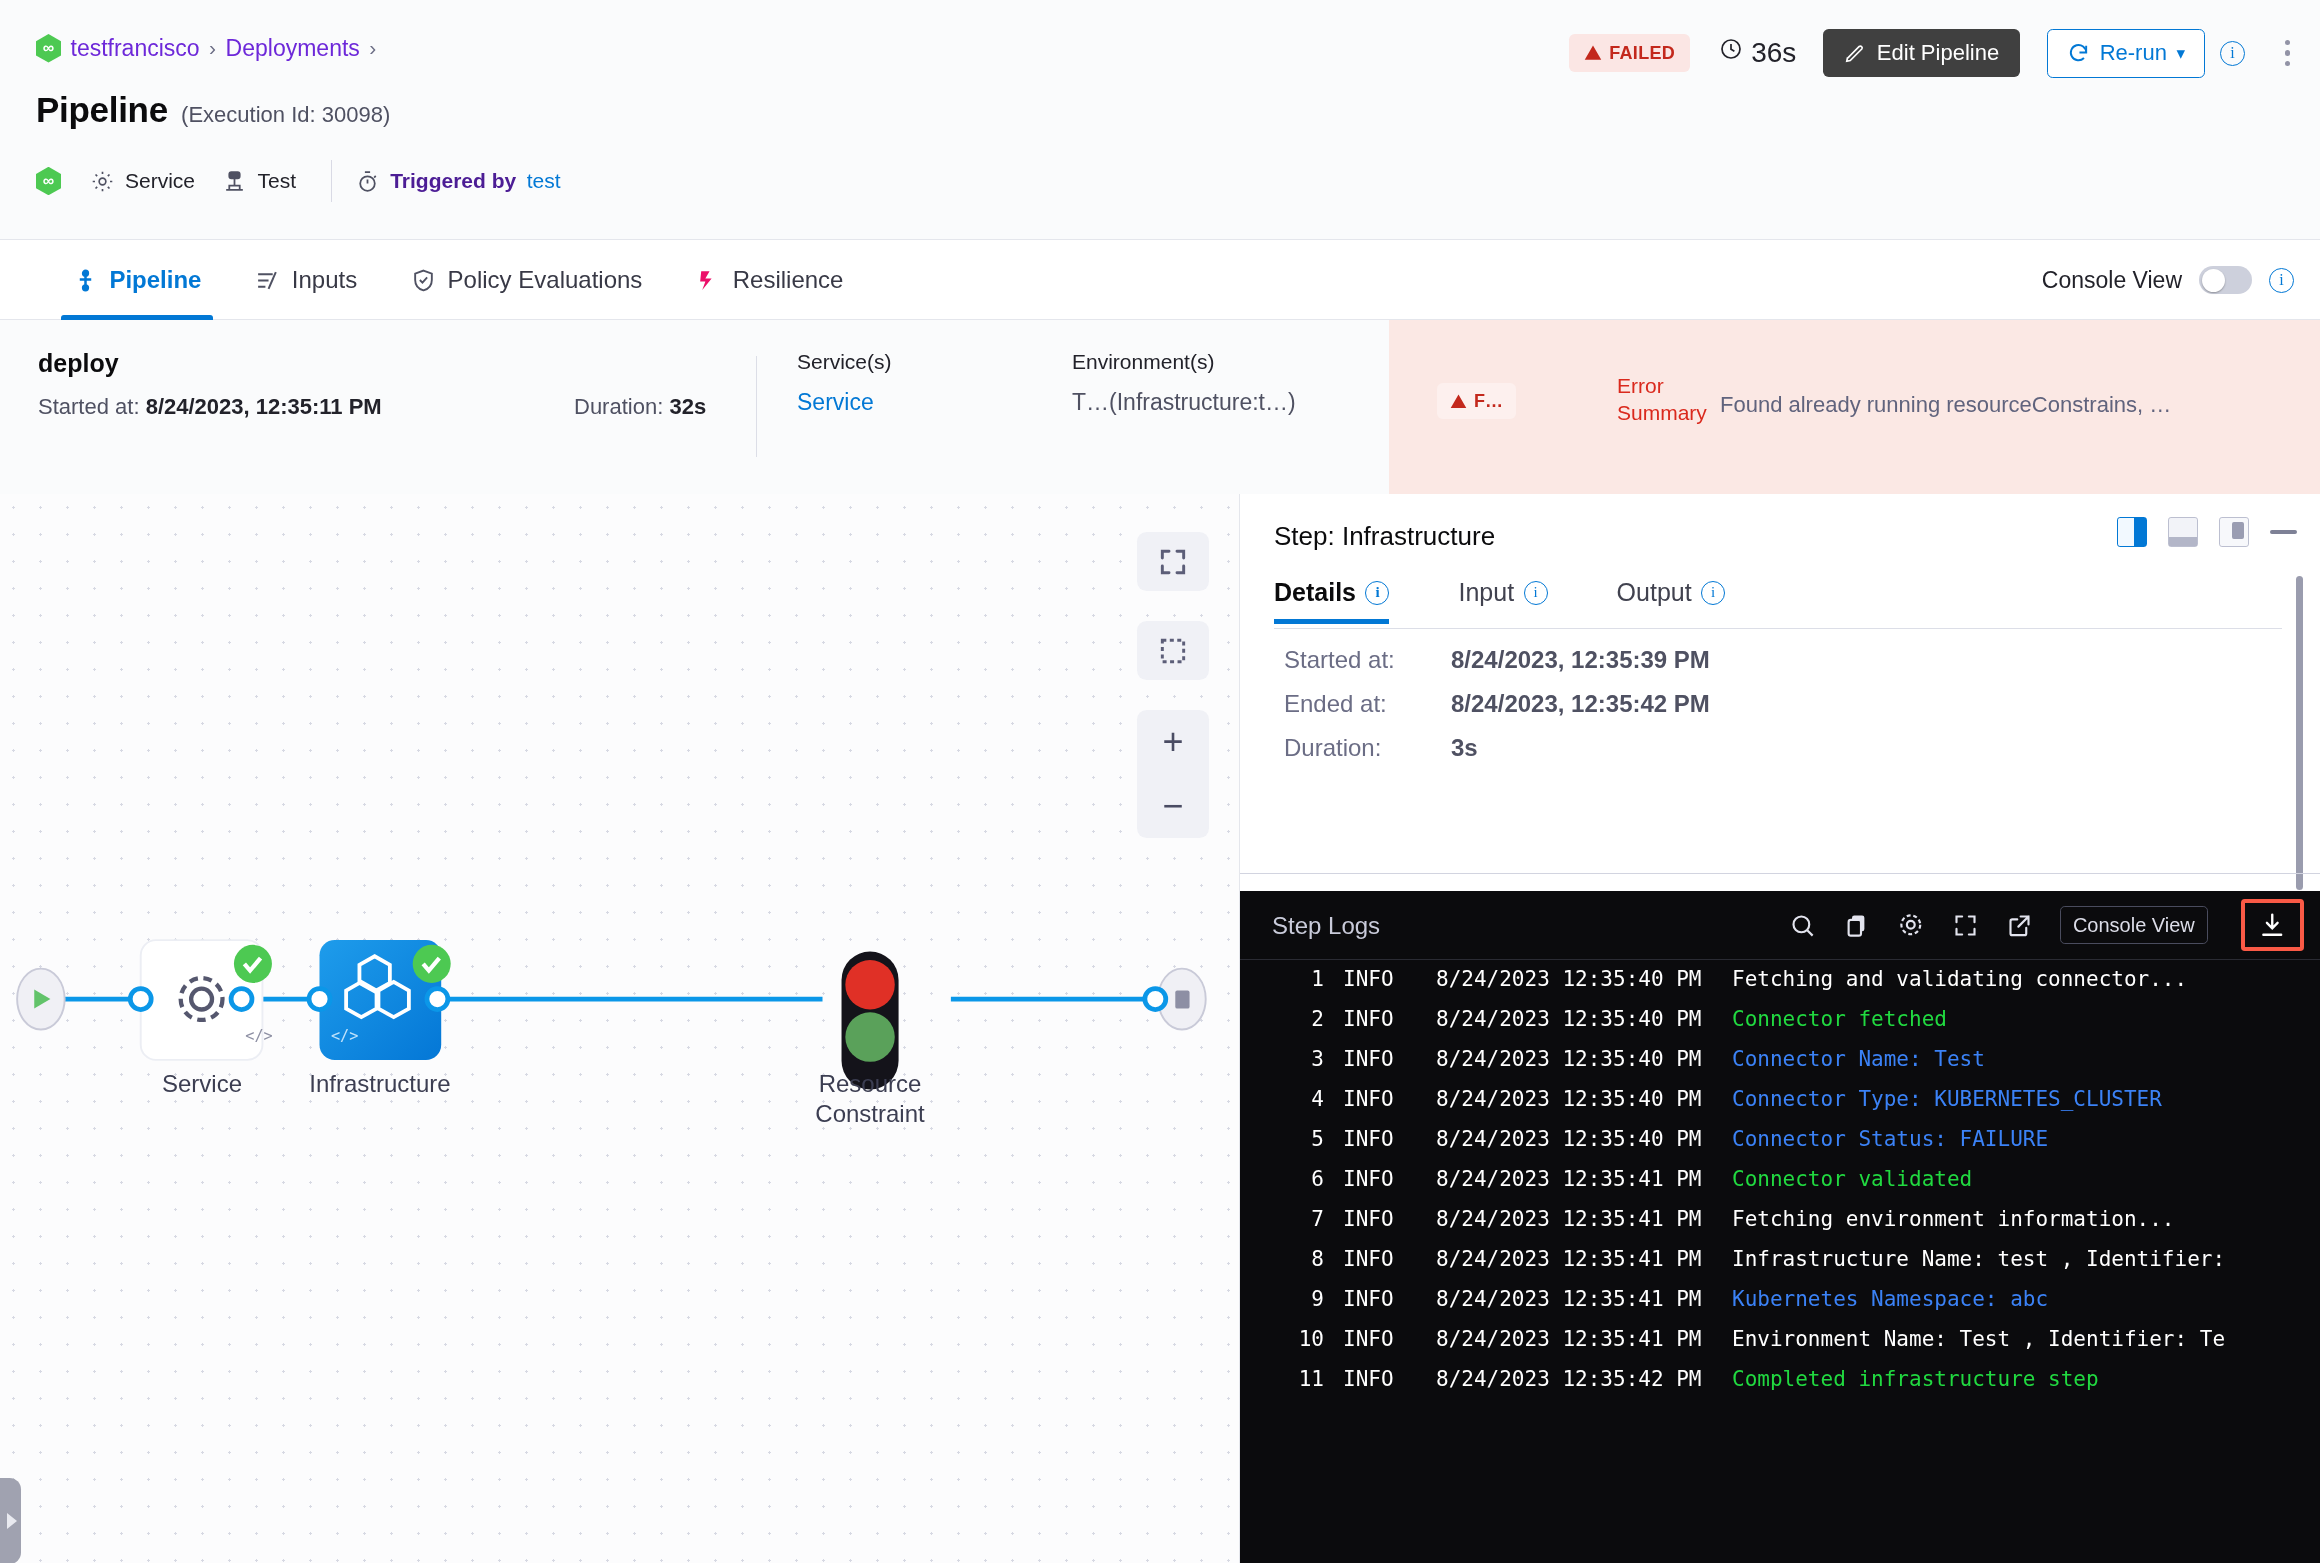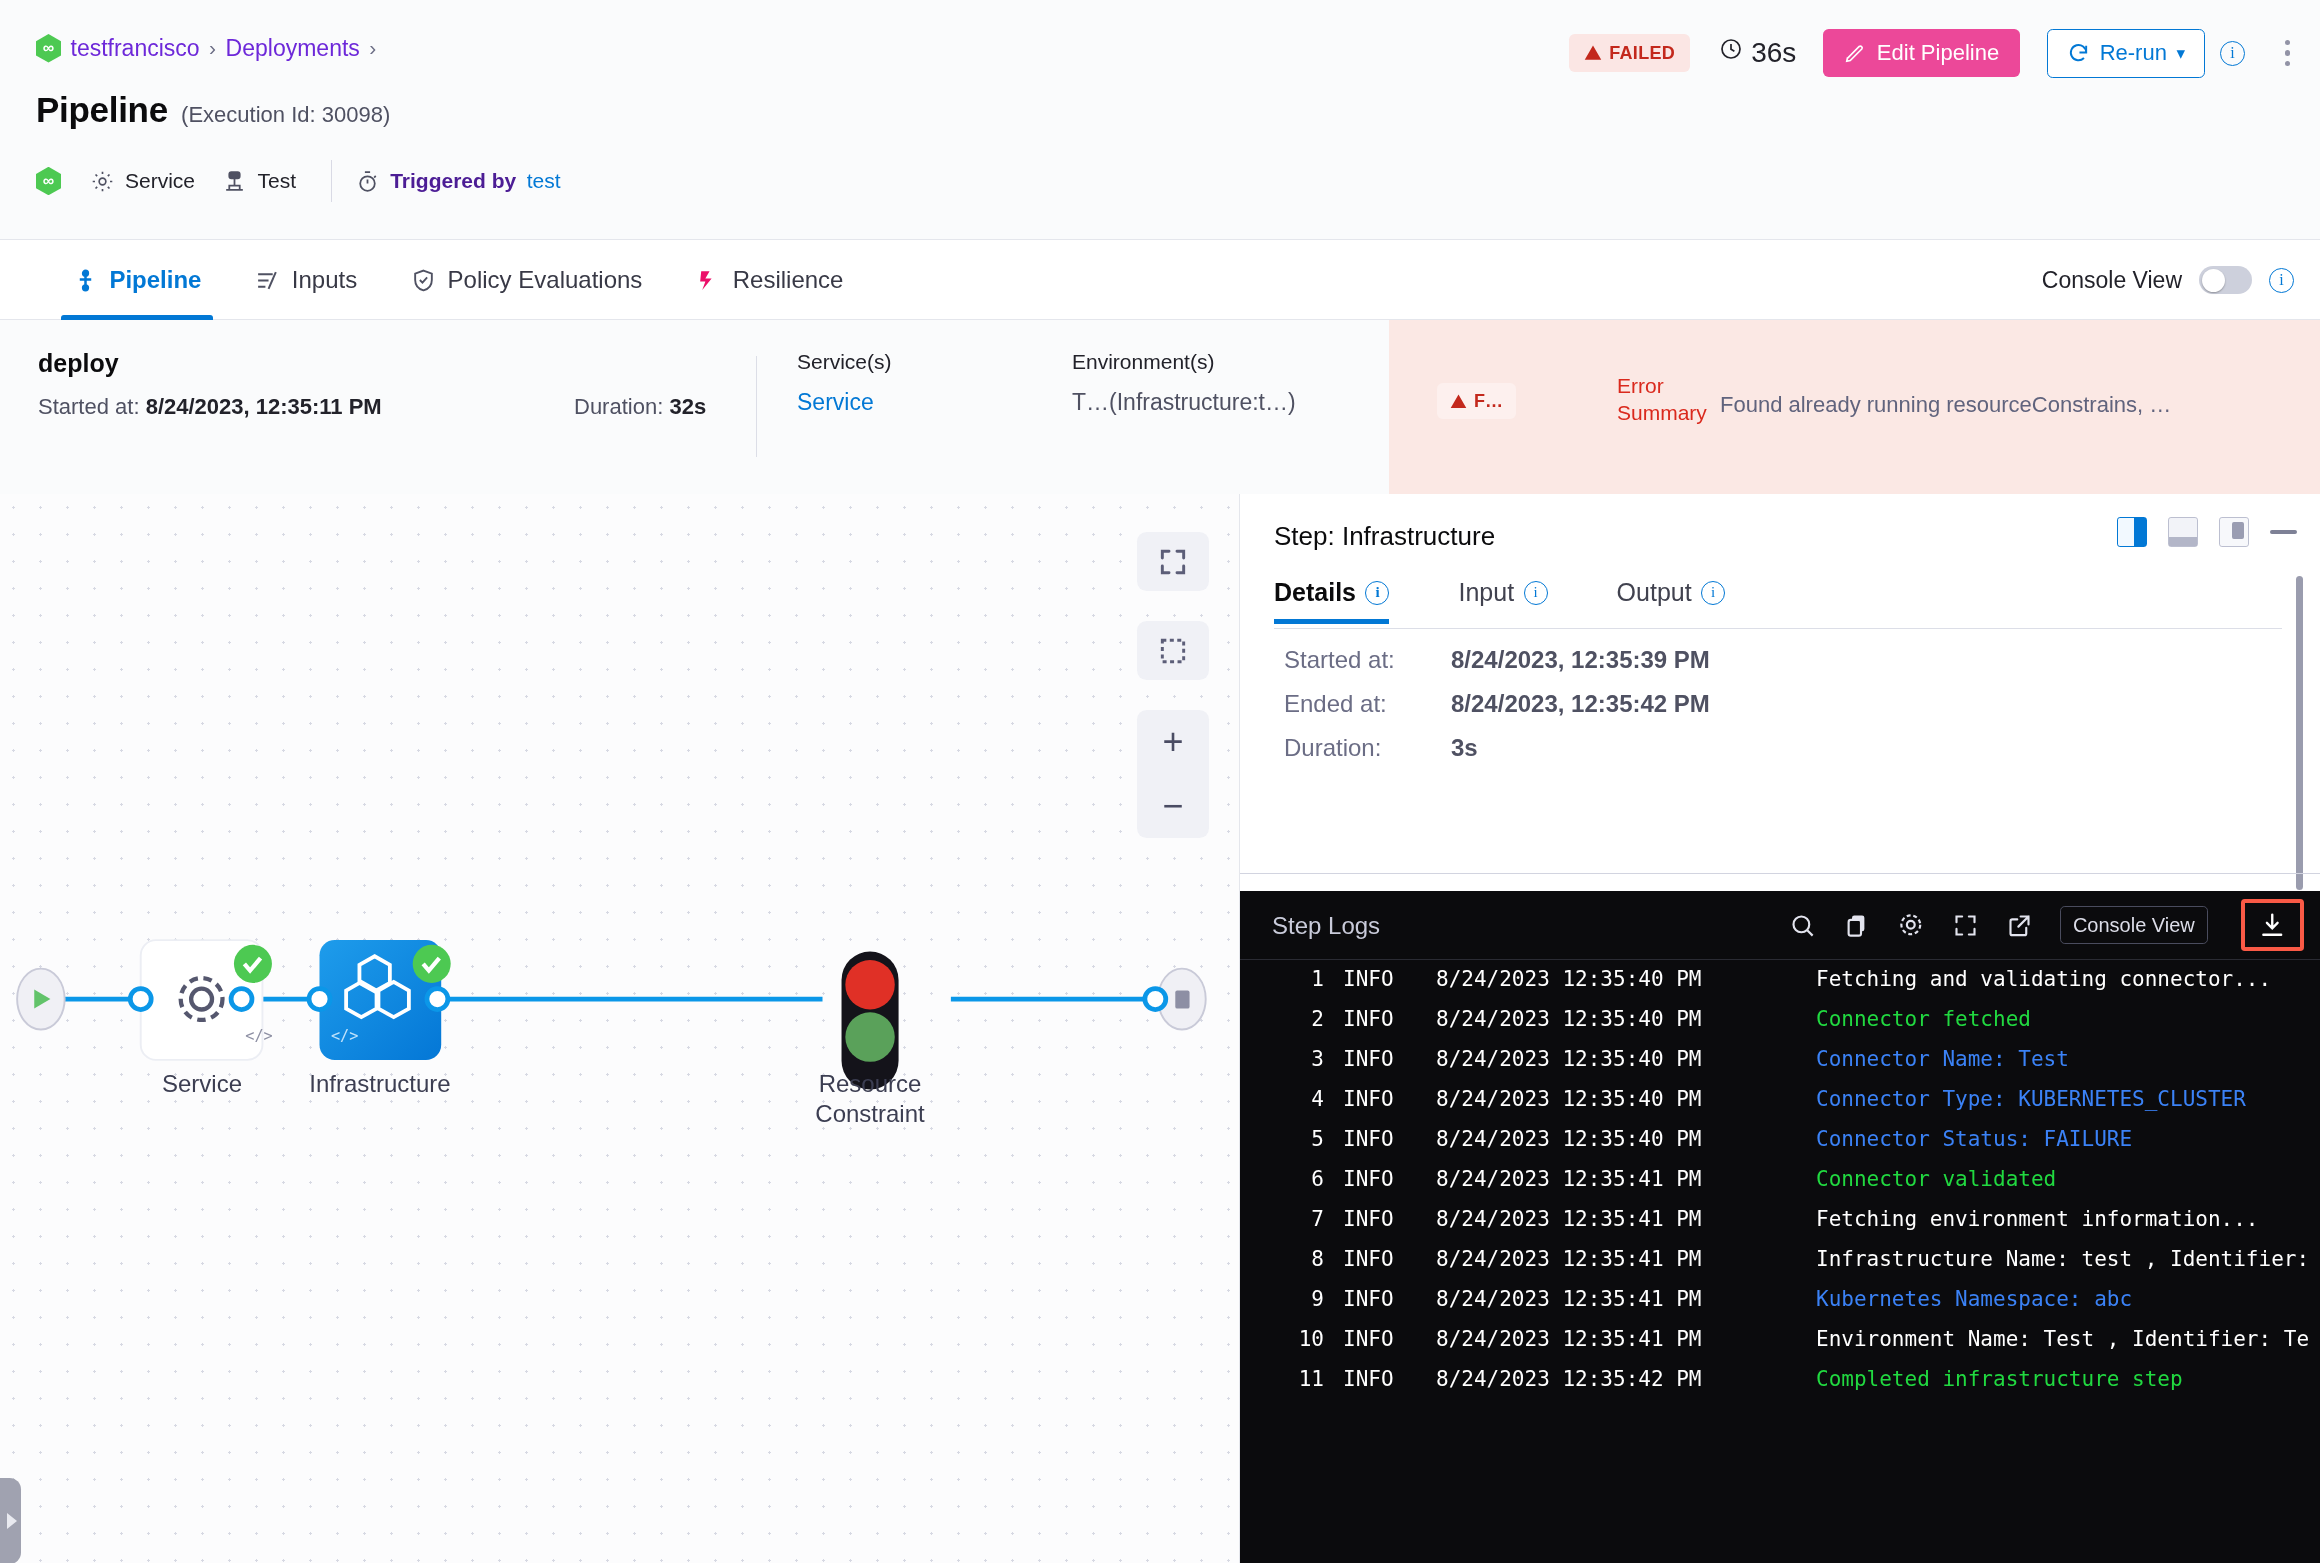--- a/index.html
+++ b/index.html
@@ -55,21 +55,21 @@
     position: absolute; right: 25px; top: 28.5px;
     display: flex; align-items: center; gap: 0;
   }
   .badge-failed {
     background: #fbe6e4; color: #c3281c; font-weight: bold;
     font-size: 18px; padding: 8.6px 15px; border-radius: 5.7px;
     display: flex; align-items: center; gap: 7.6px; letter-spacing: 0.3px;
   }
   .dur { display: flex; gap: 8.6px; font-size: 28px; color: #22222a; margin-left: 28.5px; }
   .btn-primary {
-    margin-left: 27px; background: #ec4899; color: #fff; border: none;
+    margin-left: 27px; background: #404040; color: #fff; border: none;
     font-size: 22px; padding: 11.4px 21px; border-radius: 5.7px;
     display: flex; align-items: center; gap: 10.5px; cursor: pointer;
     font-family: inherit;
   }
   .btn-outline {
     margin-left: 27px; background: #fff; color: #0278d5; border: 1.4px solid #0278d5;
     font-size: 22px; padding: 10.5px 19px; border-radius: 5.7px;
     display: flex; align-items: center; gap: 9.5px; cursor: pointer;
     font-family: inherit;
   }
@@ -246,21 +246,21 @@
   }
   .logs-sep { position: absolute; left: 0; top: 68px; width: 100%; height: 1px; background: #2a2b33; }
   .logs-body {
     position: absolute; left: 0; top: 69px; width: 1081px; height: 604px;
     overflow: hidden; font-family: "DejaVu Sans Mono", monospace; font-size: 21px;
   }
   .log-line { display: flex; align-items: baseline; height: 40px; padding-top: 6.7px; white-space: nowrap; }
   .ln { width: 84px; text-align: right; color: #ffffff; }
   .lv { width: 91px; padding-left: 19px; color: #ffffff; }
   .lt { width: 285px; padding-left: 21px; color: #ffffff; }
-  .lm { padding-left: 116px; }
+  .lm { padding-left: 32px; }
   .lm.white { color: #ffffff; }
   .lm.green { color: #21d940; }
   .lm.yellow { color: #3b82f6; }
 
   .rp-scroll {
     position: absolute; right: 17px; top: 82px; width: 6.7px; height: 314px;
     background: #9a9cae; border-radius: 3.8px;
   }
   .rp-divline { position: absolute; left: 0; top: 379px; width: 1081px; height: 1px; background: #d2d4e0; }
 </style>

